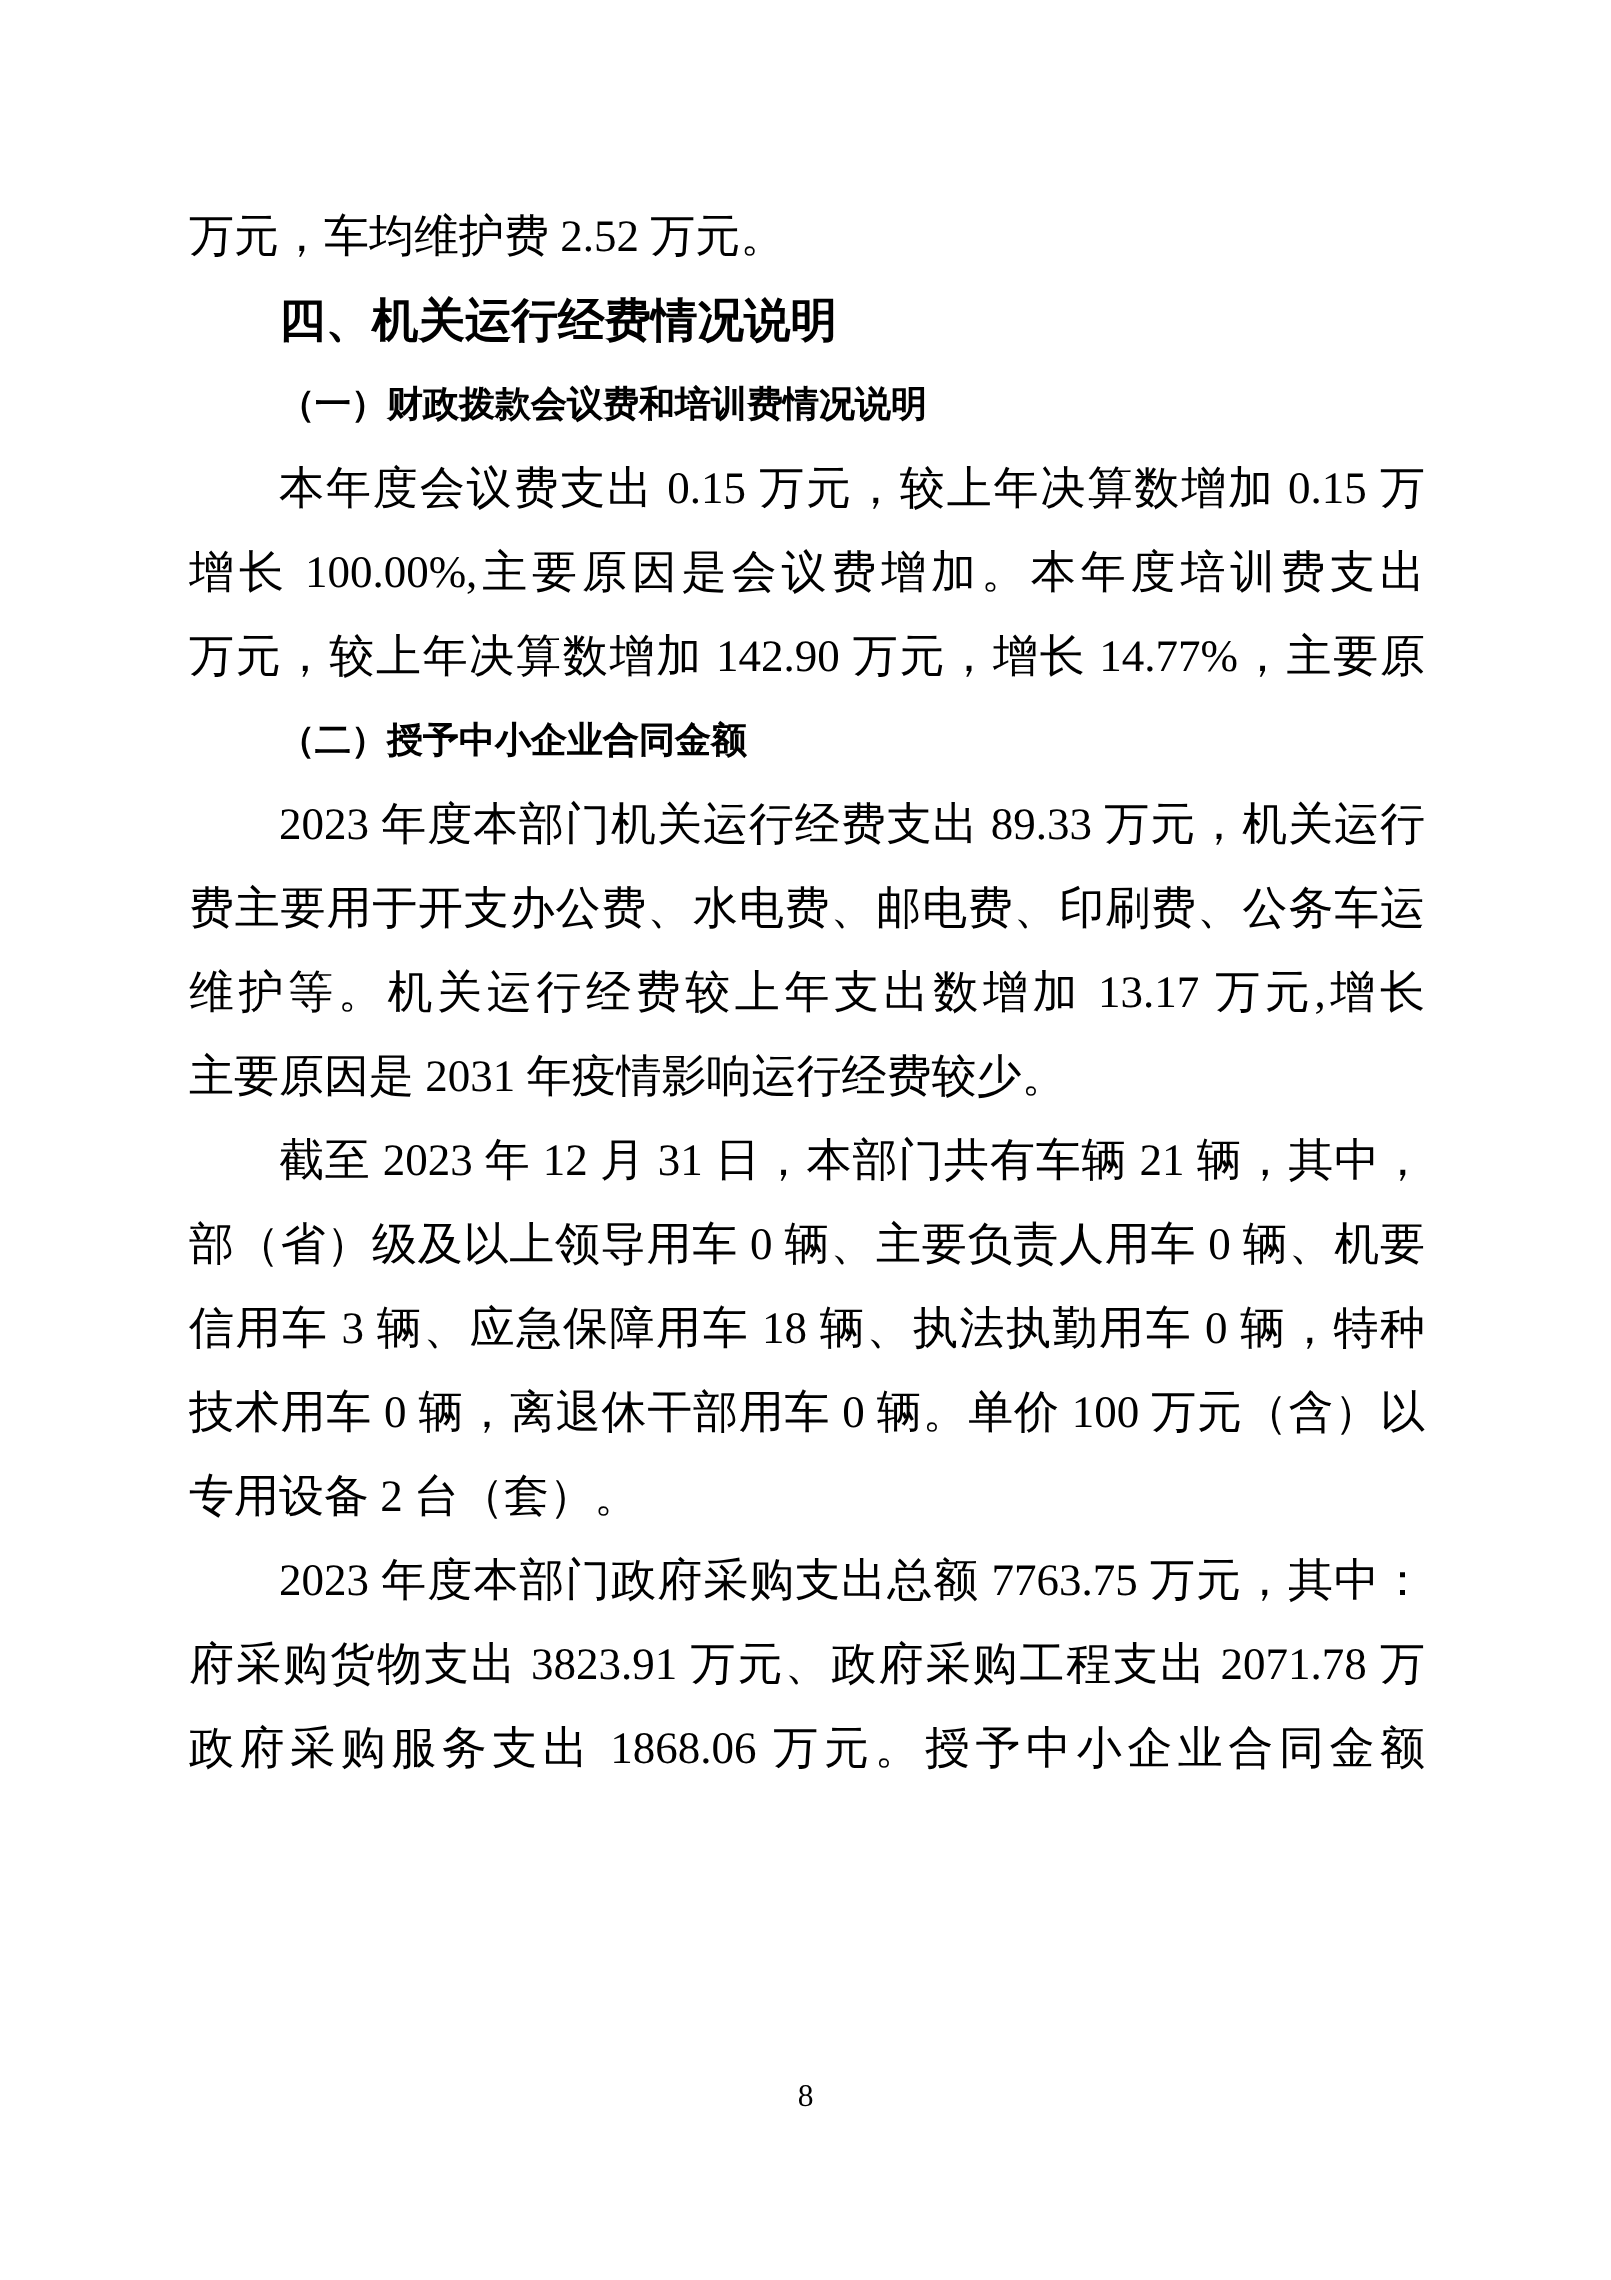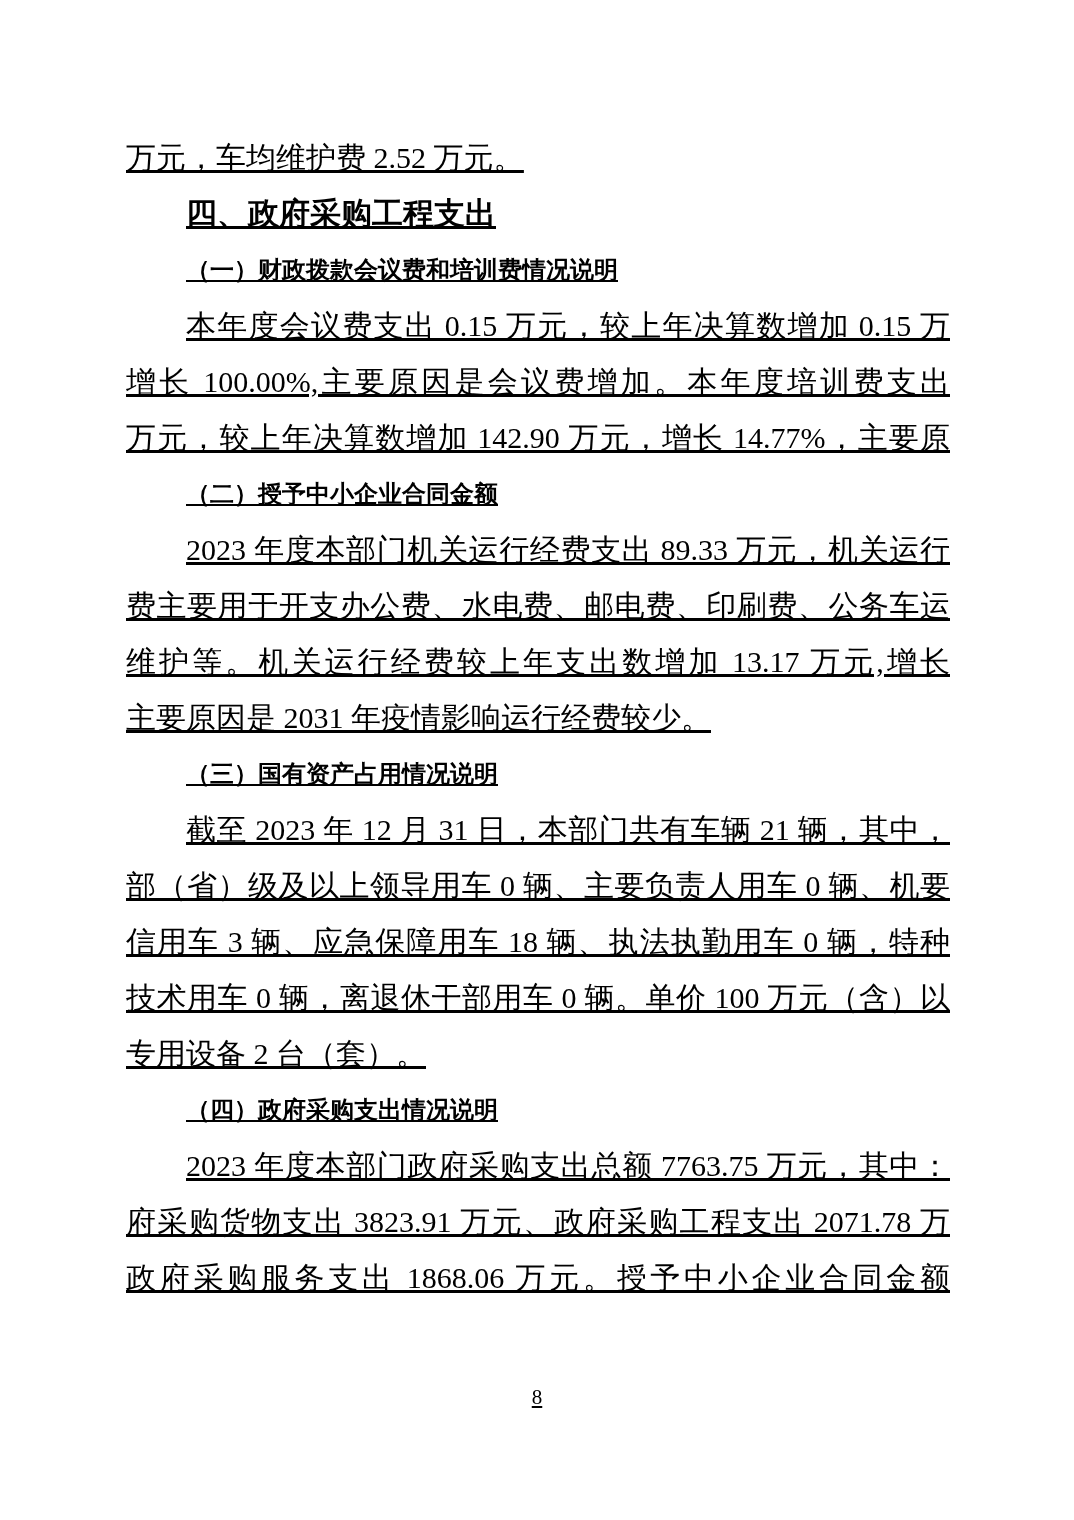--- a/index.html
+++ b/index.html
@@ -1,15 +1,15 @@
 <!DOCTYPE html>
 <html><head>
 <meta charset="utf-8">
 <style>
-  * { margin: 0; padding: 0; box-sizing: border-box; text-decoration: underline; }
+  * { margin: 0; padding: 0; box-sizing: border-box; }
   html, body { background: #ffffff; }
   body {
     width: 1074px;
     height: 1520px;
     position: relative;
     font-family: "Liberation Serif", "DejaVu Serif", serif;
     color: #000000;
     overflow: hidden;
   }
   .page {
@@ -65,51 +65,45 @@
 </style>
 </head>
 <body>
 
 <div class="page">
   <div class="content" id="doc-content">
       <div class="block">
         <div class="line">万元，车均维护费 2.52 万元。</div>
       </div>
       <div class="block">
-        <div class="line h1 indent">四、政府采购工程支出</div>
+        <div class="line h1 indent">四、机关运行经费情况说明</div>
       </div>
       <div class="block">
         <div class="line h2 indent">（一）财政拨款会议费和培训费情况说明</div>
       </div>
       <div class="block">
         <div class="line indent justify">本年度会议费支出 0.15 万元，较上年决算数增加 0.15 万元，</div>
         <div class="line justify">增长 100.00%,主要原因是会议费增加。本年度培训费支出 1110.18</div>
         <div class="line justify">万元，较上年决算数增加 142.90 万元，增长 14.77%，主要原因是</div>
       </div>
       <div class="block">
         <div class="line h2 indent">（二）授予中小企业合同金额</div>
       </div>
       <div class="block">
         <div class="line indent justify">2023 年度本部门机关运行经费支出 89.33 万元，机关运行经</div>
         <div class="line justify">费主要用于开支办公费、水电费、邮电费、印刷费、公务车运行</div>
         <div class="line justify">维护等。机关运行经费较上年支出数增加 13.17 万元,增长 17.29%,</div>
         <div class="line">主要原因是 2031 年疫情影响运行经费较少。</div>
       </div>
       <div class="block">
-        <div class="line h2 indent">（三）国有资产占用情况说明</div>
-      </div>
-      <div class="block">
         <div class="line indent justify">截至 2023 年 12 月 31 日，本部门共有车辆 21 辆，其中，副</div>
         <div class="line justify">部（省）级及以上领导用车 0 辆、主要负责人用车 0 辆、机要通</div>
         <div class="line justify">信用车 3 辆、应急保障用车 18 辆、执法执勤用车 0 辆，特种专业</div>
         <div class="line justify">技术用车 0 辆，离退休干部用车 0 辆。单价 100 万元（含）以上</div>
         <div class="line">专用设备 2 台（套）。</div>
-      </div>
-      <div class="block">
-        <div class="line h2 indent">（四）政府采购支出情况说明</div>
       </div>
       <div class="block">
         <div class="line indent justify">2023 年度本部门政府采购支出总额 7763.75 万元，其中：政</div>
         <div class="line justify">府采购货物支出 3823.91 万元、政府采购工程支出 2071.78 万元、</div>
         <div class="line justify">政府采购服务支出 1868.06 万元。授予中小企业合同金额 6269.64</div>
       </div>
     </div>
   <div class="footer">
     <span class="page-number">8</span>
   </div>

